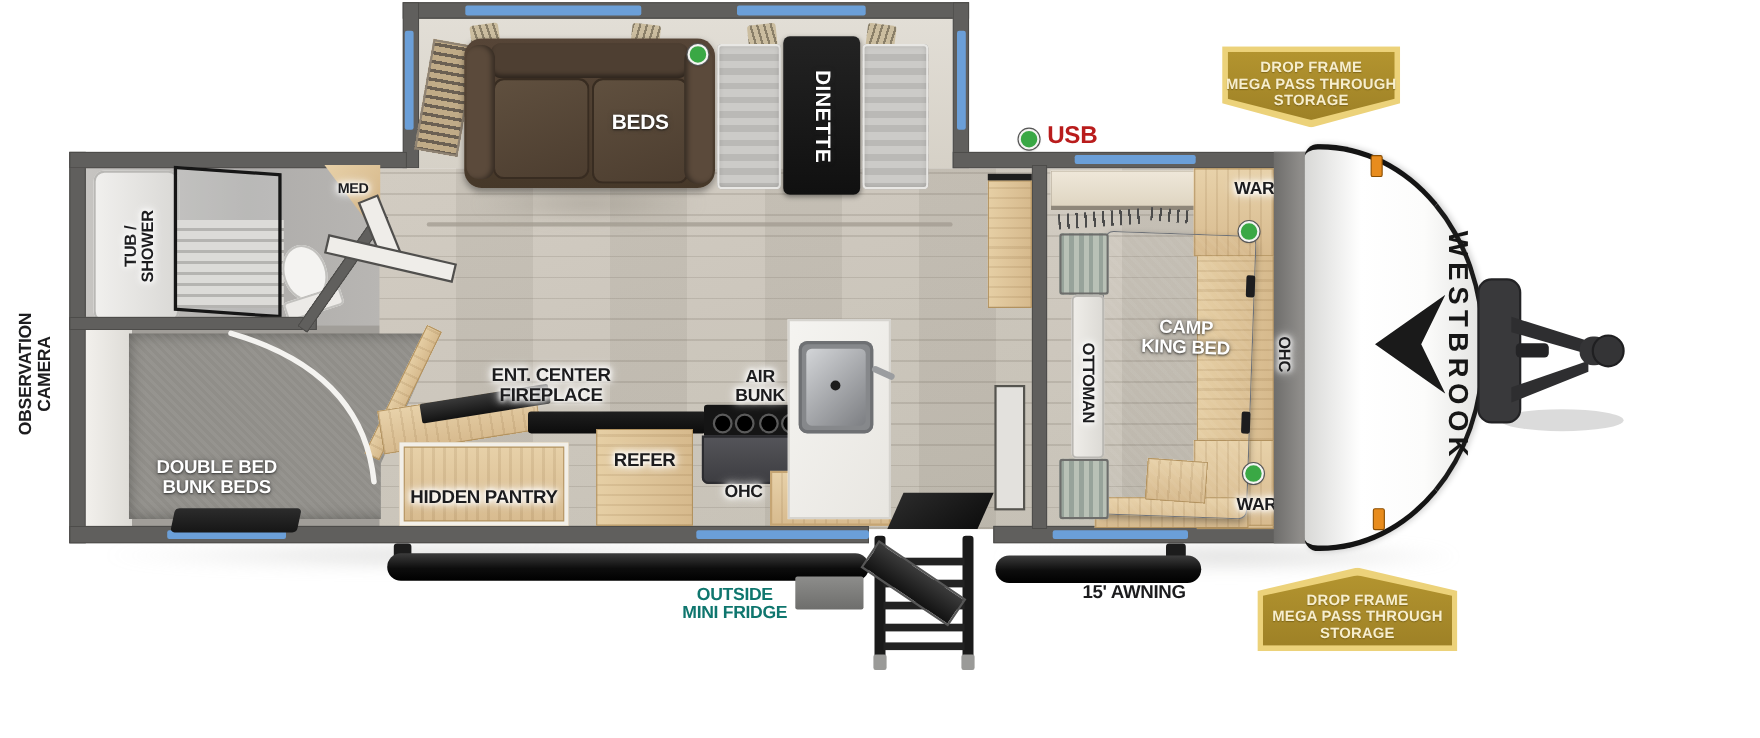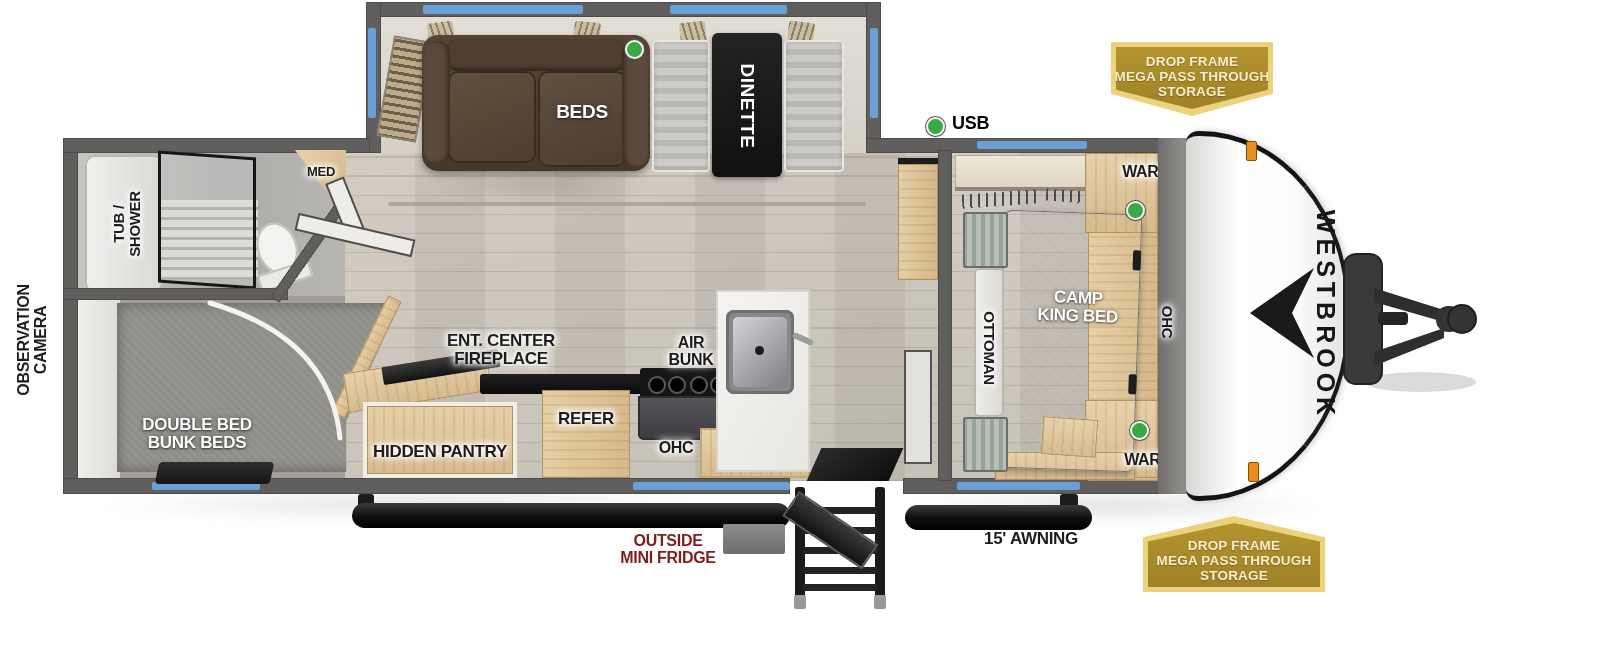--- a/index.html
+++ b/index.html
@@ -211,39 +211,39 @@
     <rect x="96" y="66" width="26" height="26" rx="12" fill="#343436"></rect>
     <circle cx="122" cy="79" r="14" fill="#343436" stroke="#1f1f21" stroke-width="2"></circle>
   </svg>
 
   <div class="abs" style="left:358px;top:494px;width:16px;height:14px;background:#1c1c1c;border-radius:3px;"></div>
   <div class="abs" style="left:352px;top:503px;width:438px;height:25px;border-radius:13px;background:linear-gradient(180deg,#3c3c3c,#0d0d0d 55%,#000);"></div>
   <div class="abs" style="left:1060px;top:494px;width:18px;height:14px;background:#1c1c1c;border-radius:3px;"></div>
   <div class="abs" style="left:905px;top:505px;width:187px;height:25px;border-radius:13px;background:linear-gradient(180deg,#3c3c3c,#0d0d0d 55%,#000);"></div>
 
   <div class="abs" style="left:723px;top:524px;width:62px;height:30px;background:linear-gradient(180deg,#8d8d8b,#6e6e6c);border-radius:2px;"></div>
-  <div class="abs lblD pre" style="left:668px;top:550px;font-size:16px;transform:translate(-50%,-50%);text-shadow:none;color:#7f1d1d;">OUTSIDE
+  <div class="abs lblD pre" style="left:668px;top:550px;font-size:16px;transform:translate(-50%,-50%);text-shadow:none;color:#0f766e;">OUTSIDE
 MINI FRIDGE</div>
   <div class="abs lblD" style="left:1031px;top:539px;font-size:17px;transform:translate(-50%,-50%);text-shadow:none;color:#1c1c1e;">15' AWNING</div>
 
   <div class="abs" style="left:783px;top:483px;width:112px;height:122px;">
     <div class="abs" style="left:12px;top:4px;width:10px;height:112px;background:#1a1a1a;border-radius:3px;"></div>
     <div class="abs" style="left:92px;top:4px;width:10px;height:112px;background:#1a1a1a;border-radius:3px;"></div>
     <div class="abs" style="left:20px;top:24px;width:74px;height:7px;background:#222;"></div>
     <div class="abs" style="left:20px;top:44px;width:74px;height:7px;background:#222;"></div>
     <div class="abs" style="left:20px;top:64px;width:74px;height:7px;background:#222;"></div>
     <div class="abs" style="left:20px;top:84px;width:74px;height:7px;background:#222;"></div>
     <div class="abs" style="left:20px;top:101px;width:74px;height:7px;background:#222;"></div>
     <div class="abs" style="left:11px;top:112px;width:12px;height:14px;background:#9a9a98;border-radius:2px;"></div>
     <div class="abs" style="left:91px;top:112px;width:12px;height:14px;background:#9a9a98;border-radius:2px;"></div>
     <div class="abs" style="left:16px;top:8px;width:92px;height:26px;background:linear-gradient(180deg,#3b3b3b,#121212);border:2px solid #565656;transform:rotate(34deg);transform-origin:left top;"></div>
   </div>
 
   <div class="abs dot" style="left:926px;top:117px;"></div>
-  <div class="abs lblD" style="left:952px;top:123px;font-size:18px;transform:translateY(-50%);text-shadow:none;color:#000000;">USB</div>
+  <div class="abs lblD" style="left:952px;top:123px;font-size:22px;transform:translateY(-50%);text-shadow:none;color:#b91c1c;">USB</div>
 
   <div class="abs badgeOuter" style="left:1111px;top:42px;width:162px;height:74px;">
     <div class="badgeInner"></div>
     <div class="badgeText" style="transform:translateY(-56%);">DROP FRAME
 MEGA PASS THROUGH
 STORAGE</div>
   </div>
   <div class="abs badgeOuterUp" style="left:1143px;top:516px;width:182px;height:76px;">
     <div class="badgeInnerUp"></div>
     <div class="badgeText" style="transform:translateY(-36%);">DROP FRAME

